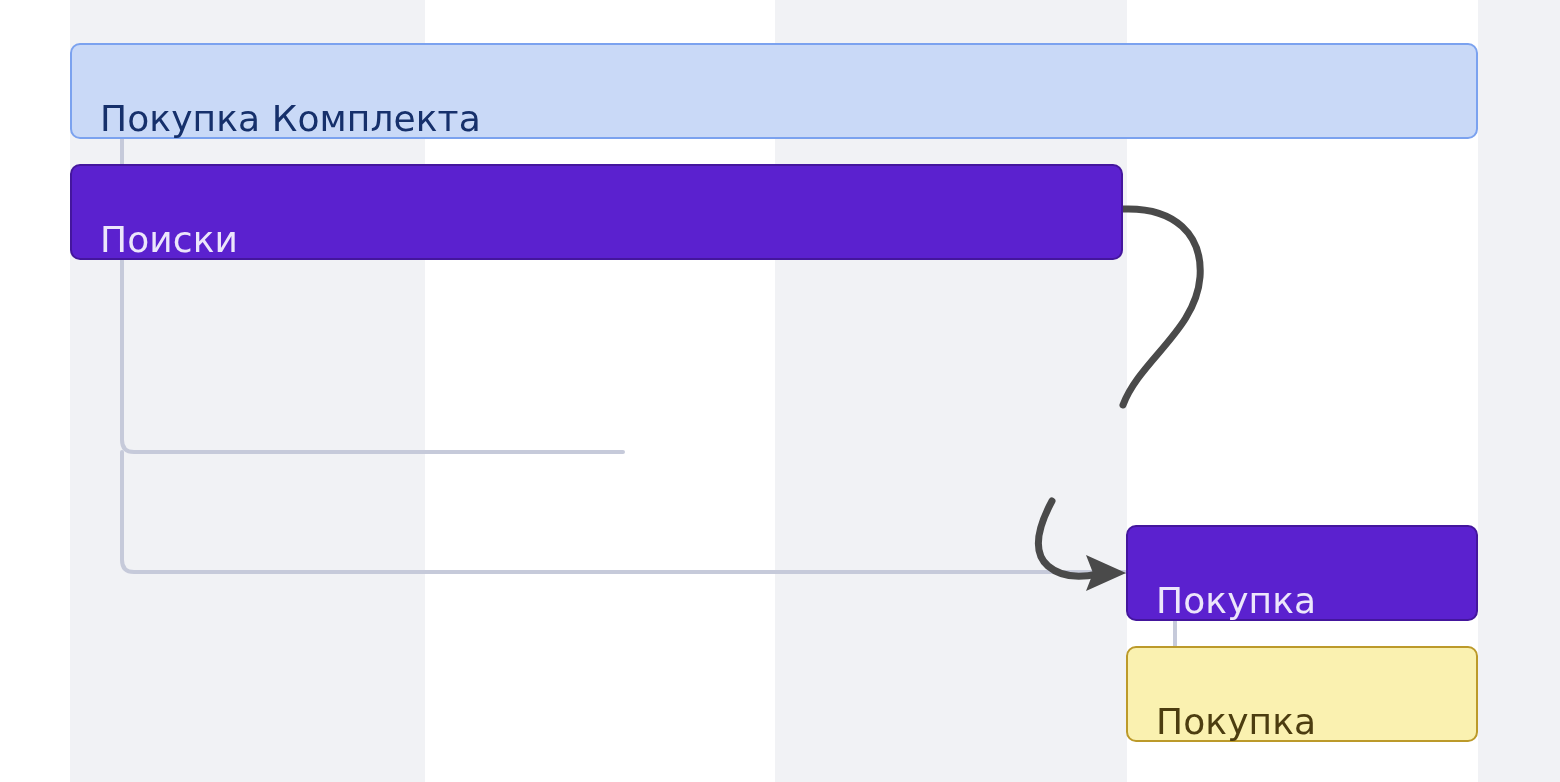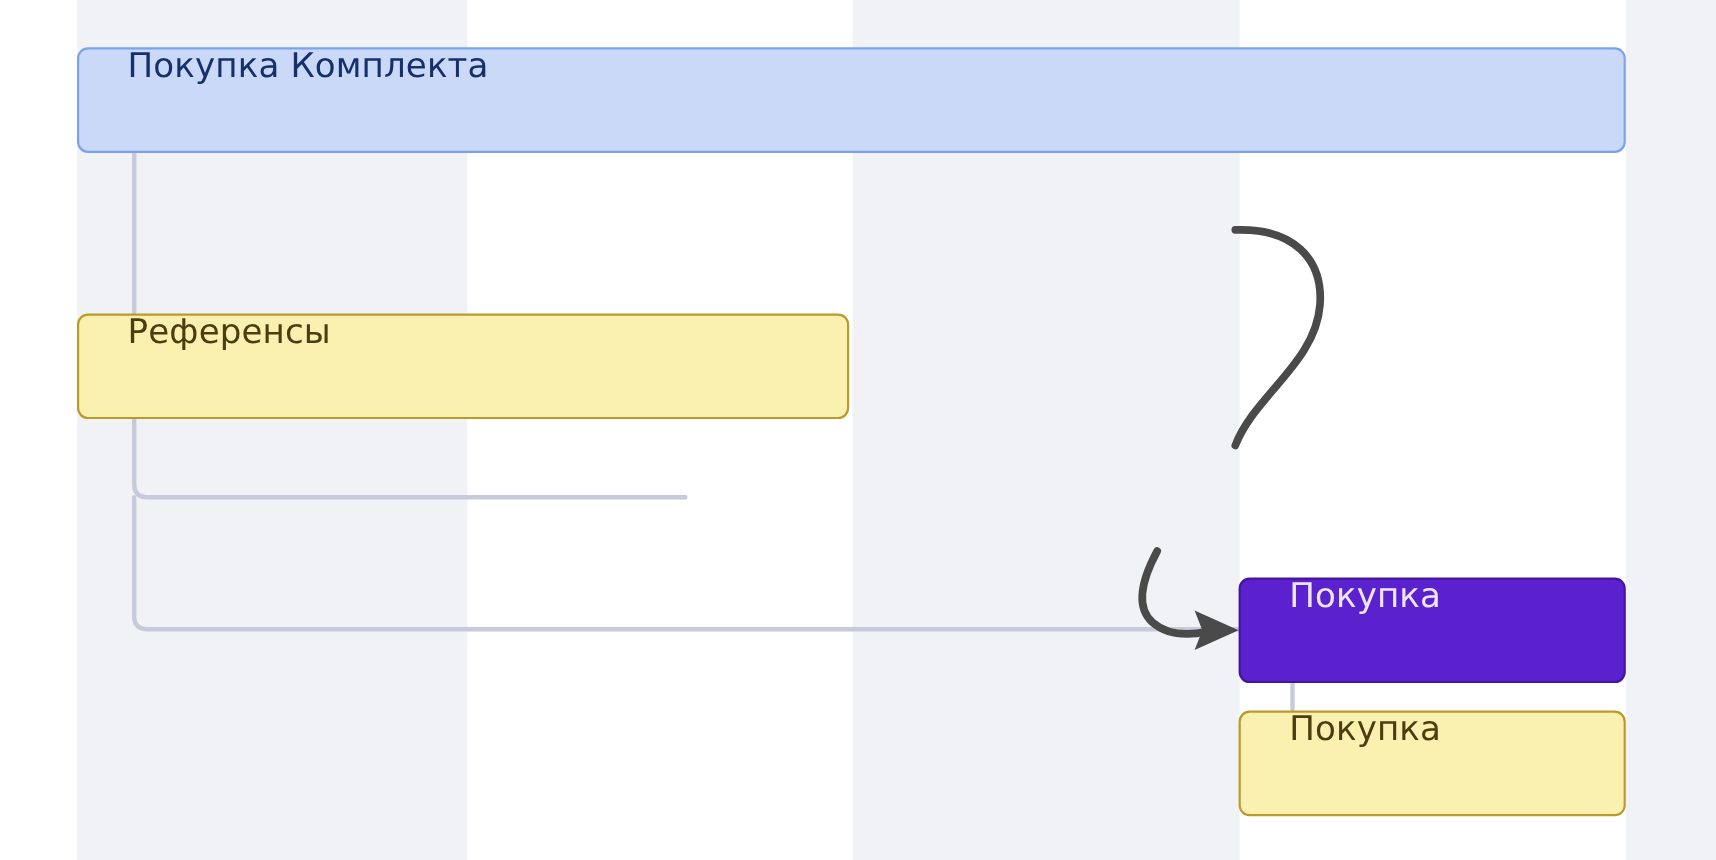--- a/index.html
+++ b/index.html
@@ -46,23 +46,23 @@
   .arrow-head {
     fill: #4a4a4a;
     stroke: none;
   }
   
   .node {
     position: absolute;
     box-sizing: border-box;
     border-radius: 10px;
     display: flex;
-    align-items: flex-start;
-    padding-left: 44px;
-    font-size: 31px;
+    align-items: flex-end;
+    padding-left: 28px;
+    font-size: 36px;
     line-height: 1;
     letter-spacing: 0.1px;
     white-space: nowrap;
   }
   .node.blue {
     background: #c9d9f7;
     border: 2px solid #7ba2ef;
     color: #16306b;
   }
   .node.purple {
@@ -94,24 +94,24 @@
     <path class="arrow-line" d="M1123,209 C1175,207 1203,235 1200,277 C1196,330 1140,360 1123,405"></path>
 
     <path class="arrow-line" d="M1052,501 C1038,527 1032,552 1048,566 C1062,578 1080,578 1098,574"></path>
     <path class="arrow-head" d="M1126,573 L1086,555 L1093,573 L1086,591 Z"></path>
   </svg>
 
   <div class="node blue" style="left:70px;top:43px;width:1408px;height:96px;">
     <span>Покупка Комплекта</span>
   </div>
 
+  <div class="node purple" style="left:70px;top:164px;width:1053px;height:96px;">
+    <span>Поиски</span>
+  </div>
 
-  <div class="node yellow" style="left:70px;top:285px;width:702px;height:96px;">
-    <span>Референсы</span>
-  </div>
 
 
   <div class="node purple" style="left:1126px;top:525px;width:352px;height:96px;">
     <span>Покупка</span>
   </div>
 
   <div class="node yellow" style="left:1126px;top:646px;width:352px;height:96px;">
     <span>Покупка</span>
   </div>
 

